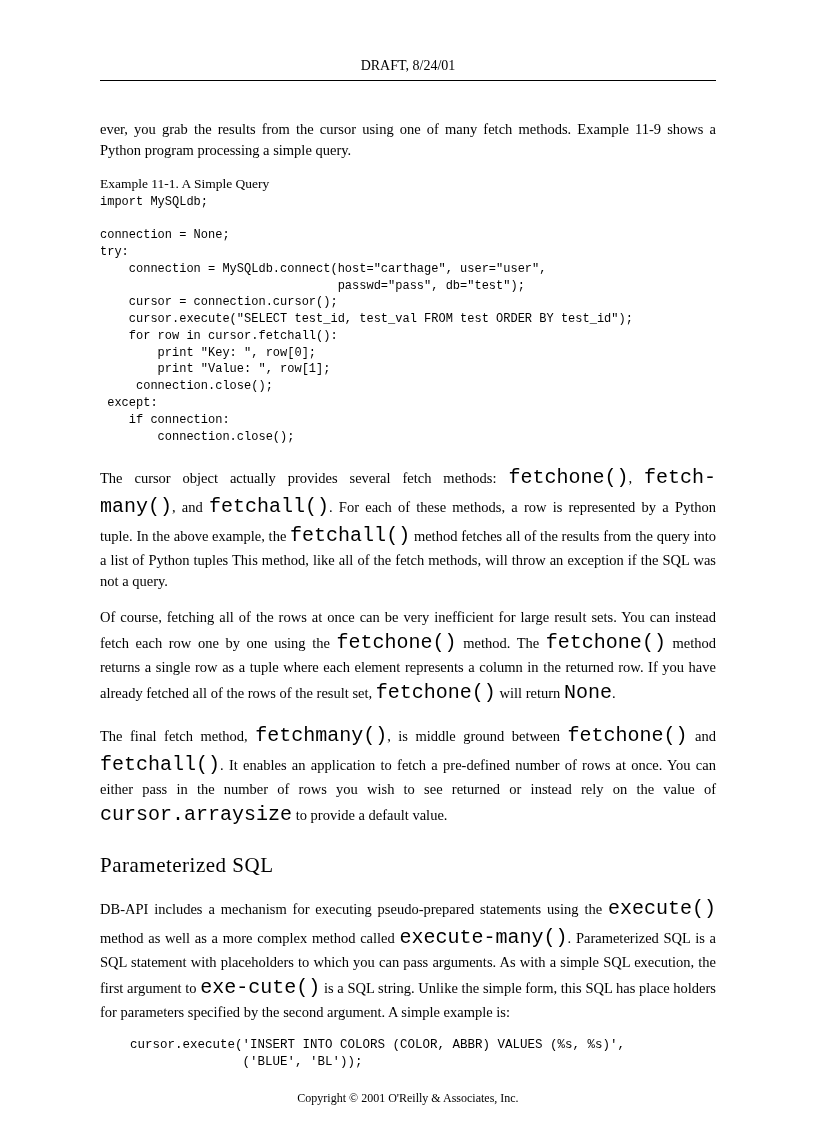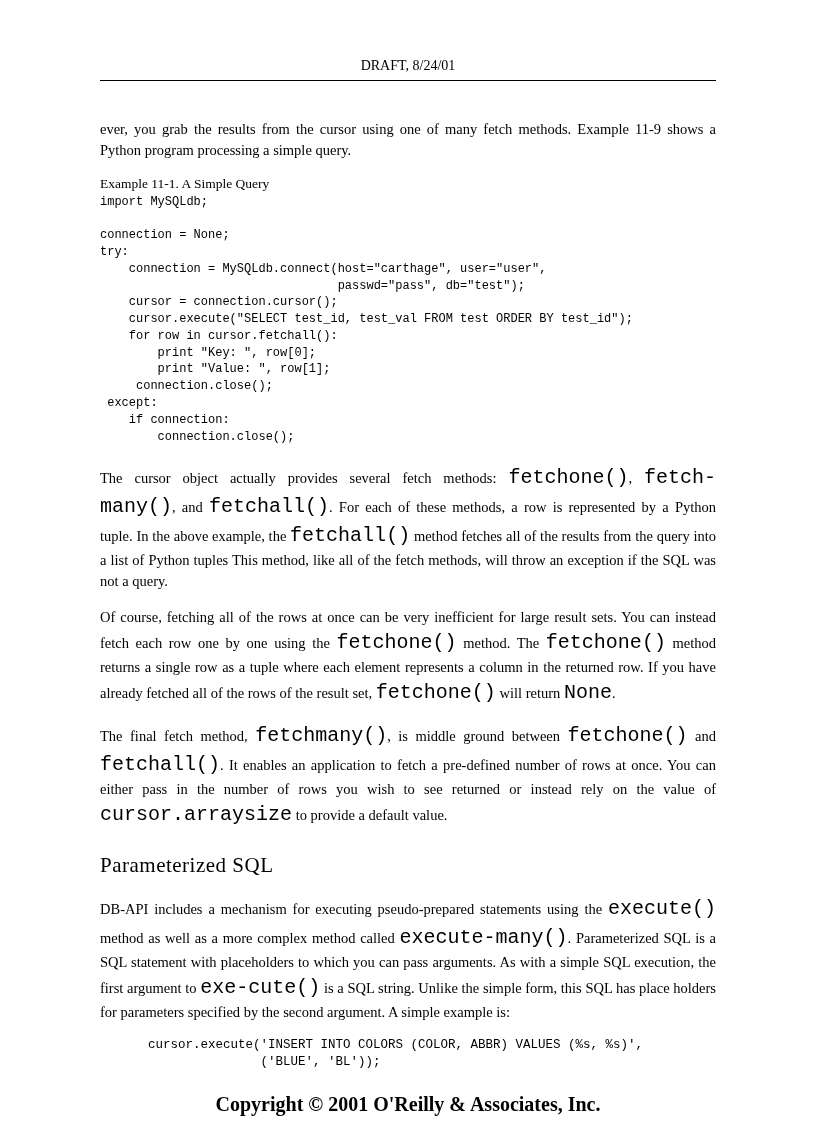--- a/index.html
+++ b/index.html
@@ -34,39 +34,38 @@
       font-size: 12px;
       white-space: pre;
       line-height: 1.4;
       margin-bottom: 18px;
     }
     .code-block-indent {
       font-family: 'Courier New', Courier, monospace;
       font-size: 12.5px;
       white-space: pre;
       line-height: 1.4;
-      margin-left: 48px;
+      margin-left: 30px;
       margin-bottom: 18px;
     }
     .mono {
       font-family: 'Courier New', Courier, monospace;
       font-size: 20px;
     }
     h2.section-title {
       font-size: 21px;
       font-weight: normal;
       margin-top: 22px;
       margin-bottom: 14px;
       letter-spacing: 0.5px;
     }
     .footer {
       text-align: center;
-      font-size: 20px;
+      font-size: 12px;
       margin-top: 4px;
-      font-weight: bold;
     }
   </style>
 </head>
 <body>
 
 <div class="header">DRAFT, 8/24/01</div>
 
 <p class="para">ever, you grab the results from the cursor using one of many fetch methods. Example 11-9 shows a Python program processing a simple query.</p>
 
 <div class="example-label">Example 11-1. A Simple Query</div>

